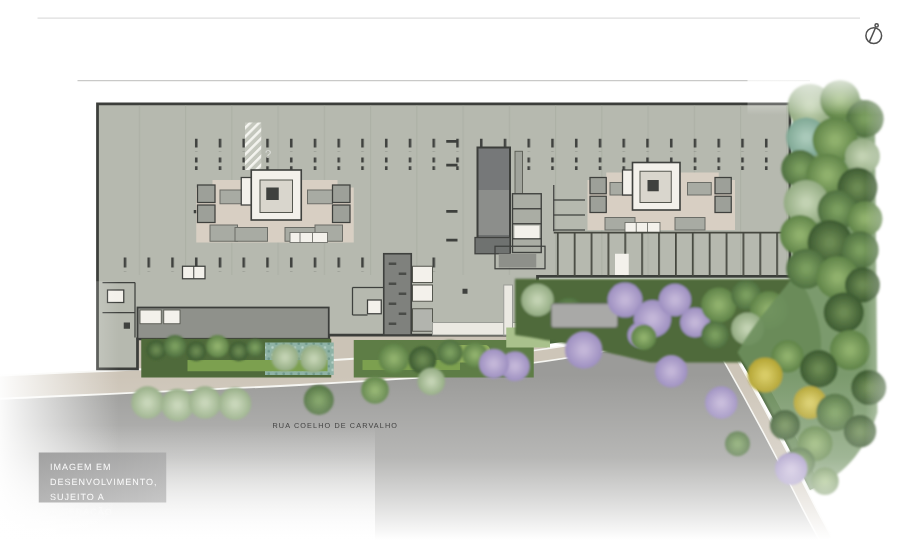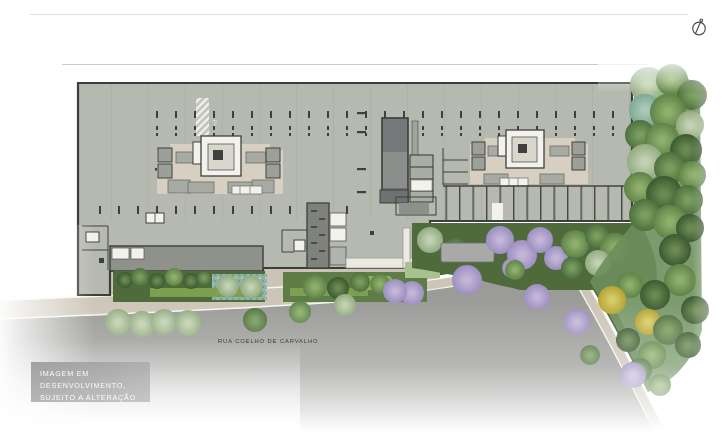--- a/index.html
+++ b/index.html
@@ -27,21 +27,21 @@
   .hedge       {stroke:var(--c-hedge,#49653c);}
   .bed-dark    {fill:var(--c-bed-dark,#4f6a3b);}
   .bush-bright {fill:var(--c-bush-bright,#7ca04f);}
   .lawn        {fill:var(--c-lawn,#a9c18c);}
   .thin-wall   {stroke:#3f413e;fill:none;}
 
   .overlay-label{position:absolute;color:var(--c-text-dark,#3f3f3f);
     font-size:5.8px;letter-spacing:0.9px;white-space:nowrap;}
   #street-label{left:218px;top:338px;}
 
-  #disclaimer{position:absolute;left:31px;top:362px;width:119px;height:40px;
+  #disclaimer{position:absolute;left:31px;top:362px;width:102px;height:40px;
     background:linear-gradient(160deg,var(--c-disclaimer-bg-top,#979797e0),var(--c-disclaimer-bg-bottom,#bdbdbdd0));
     color:var(--c-text-light,#fbfbfb);font-size:7.2px;letter-spacing:0.8px;
     line-height:12px;padding:6px 0 0 9px;box-sizing:border-box;}
   #hatch-q{font-size:9px;fill:#ffffff;opacity:.55;}
 </style>
 </head>
 <body>
 
 <div id="stage">
 <svg width="728" height="432" viewBox="0 0 728 432">

